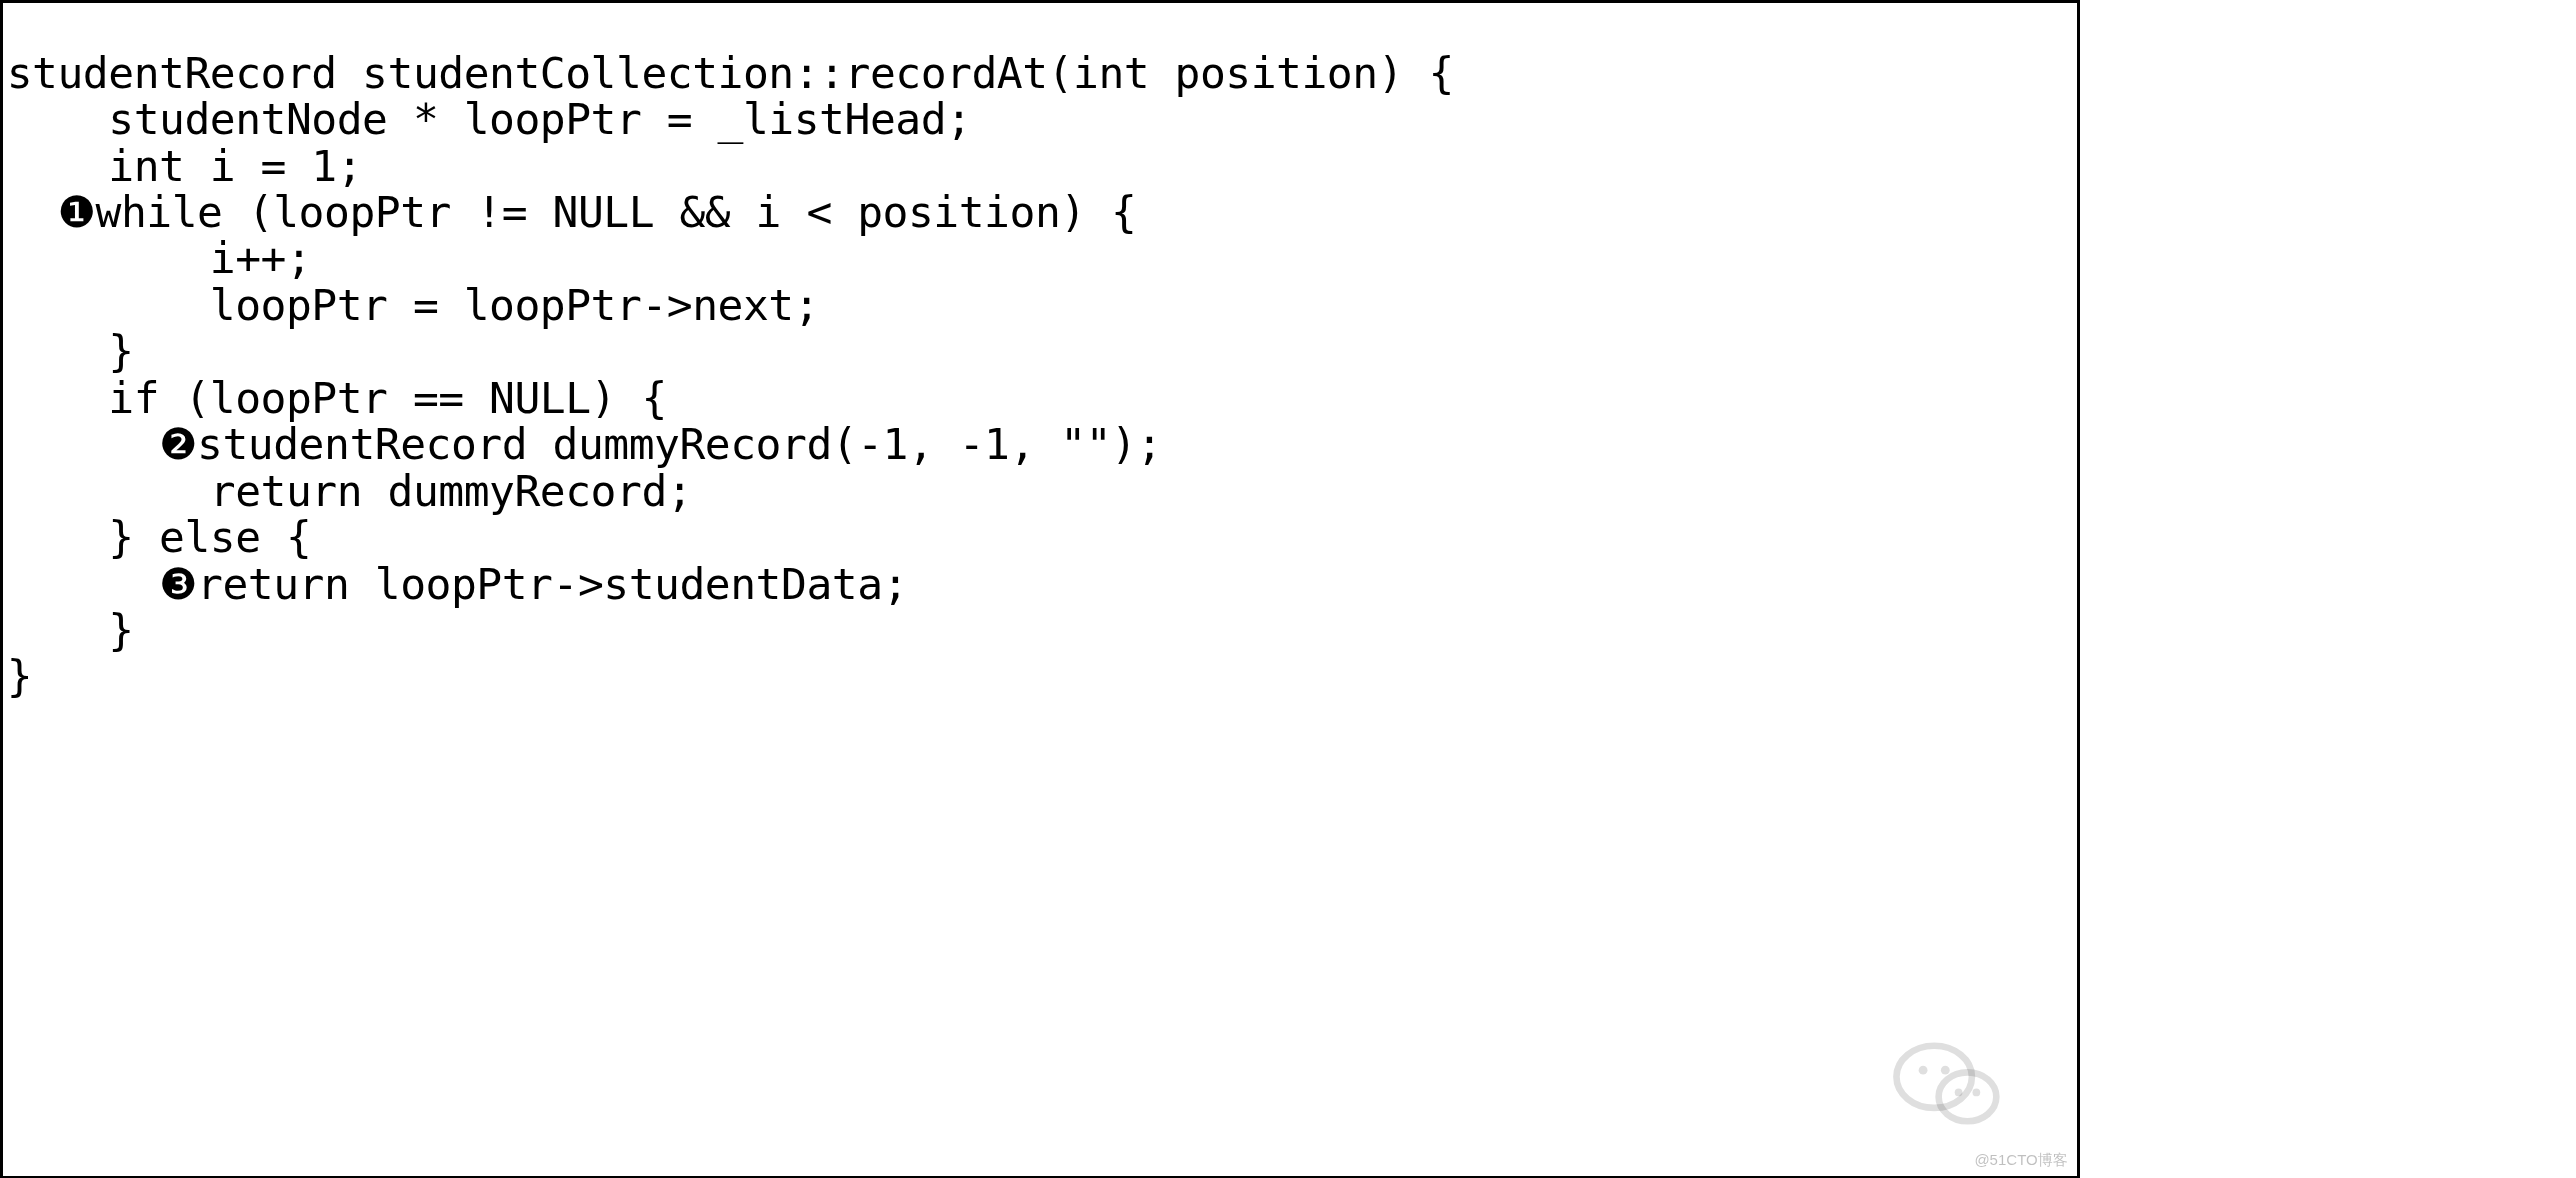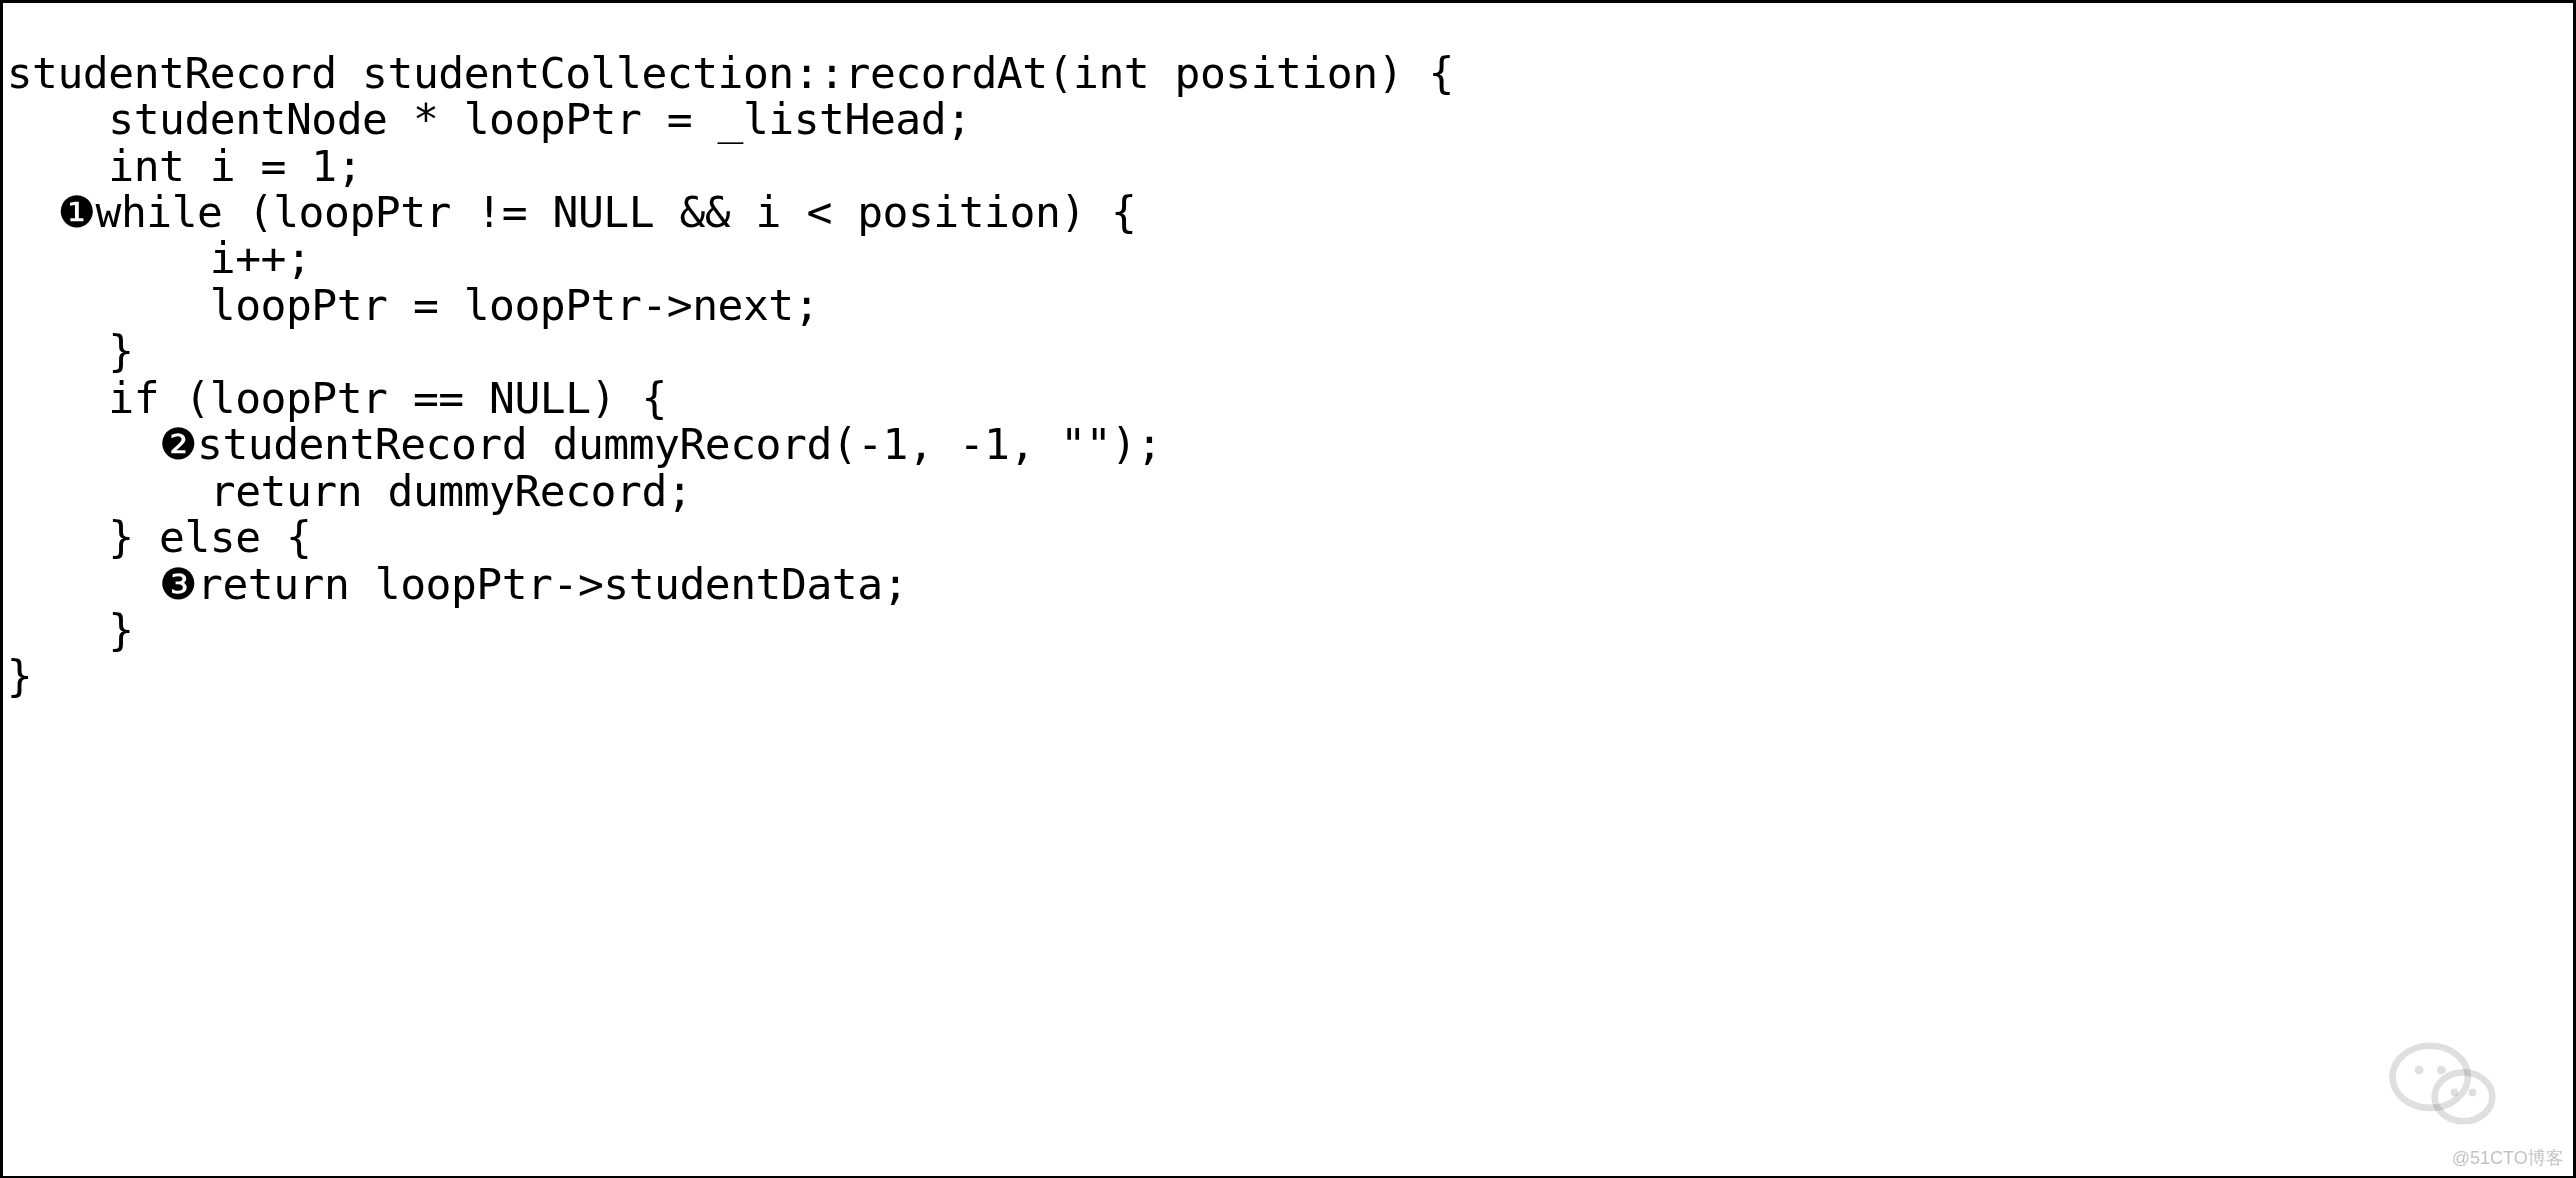--- a/index.html
+++ b/index.html
@@ -6,21 +6,21 @@
     margin: 0;
     padding: 0;
     width: 2576px;
     height: 1179px;
     background: #ffffff;
     font-family: "Consolas", "Menlo", "DejaVu Sans Mono", monospace;
   }
   .frame {
     position: relative;
     box-sizing: border-box;
-    width: 2576px;
+    width: 2080px;
     height: 1179px;
     border: 3.7px solid #000;
     background: #fff;
   }
   .code {
     position: absolute;
     top: 3.7px;
     left: 3.7px;
     right: 3.7px;
     font-size: 43px;
@@ -43,21 +43,21 @@
   .watermark-cn svg {
     width: 111px;
     height: 111px;
     margin-right: 9.3px;
     opacity: 0.85;
   }
   .watermark-small {
     position: absolute;
     right: 9.3px;
     bottom: 5.6px;
-    font-size: 18px;
+    font-size: 15px;
     color: rgba(0,0,0,0.25);
     font-family: "Microsoft YaHei", sans-serif;
   }
 </style>
 </head>
 <body>
 
 <div class="frame">
   <pre class="code" id="code-block">studentRecord studentCollection::recordAt(int position) {
     studentNode * loopPtr = _listHead;

